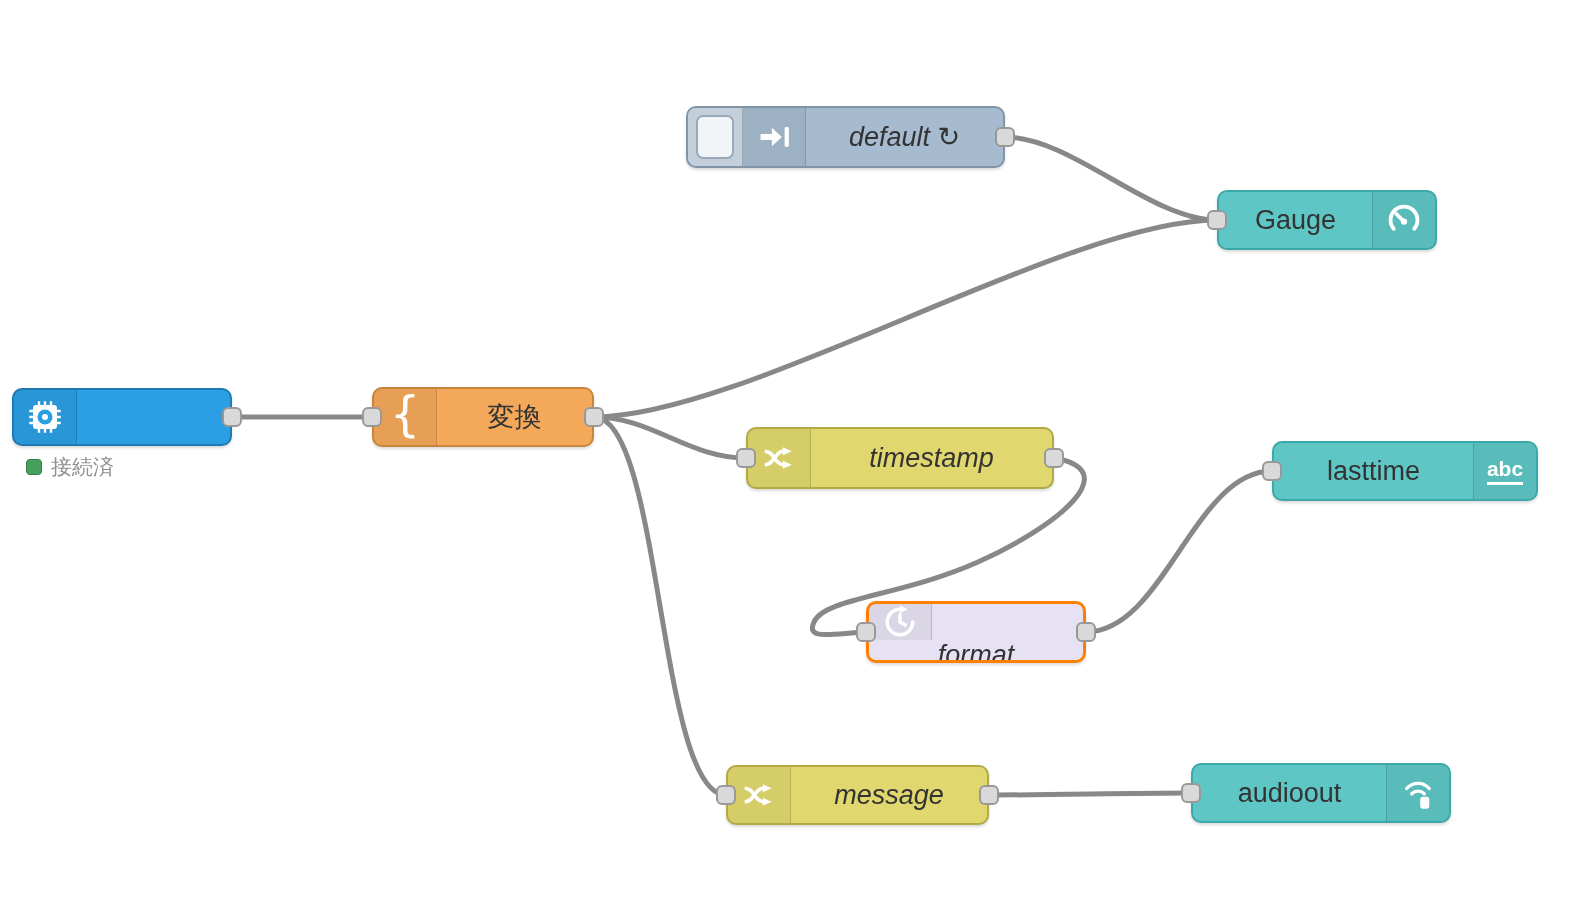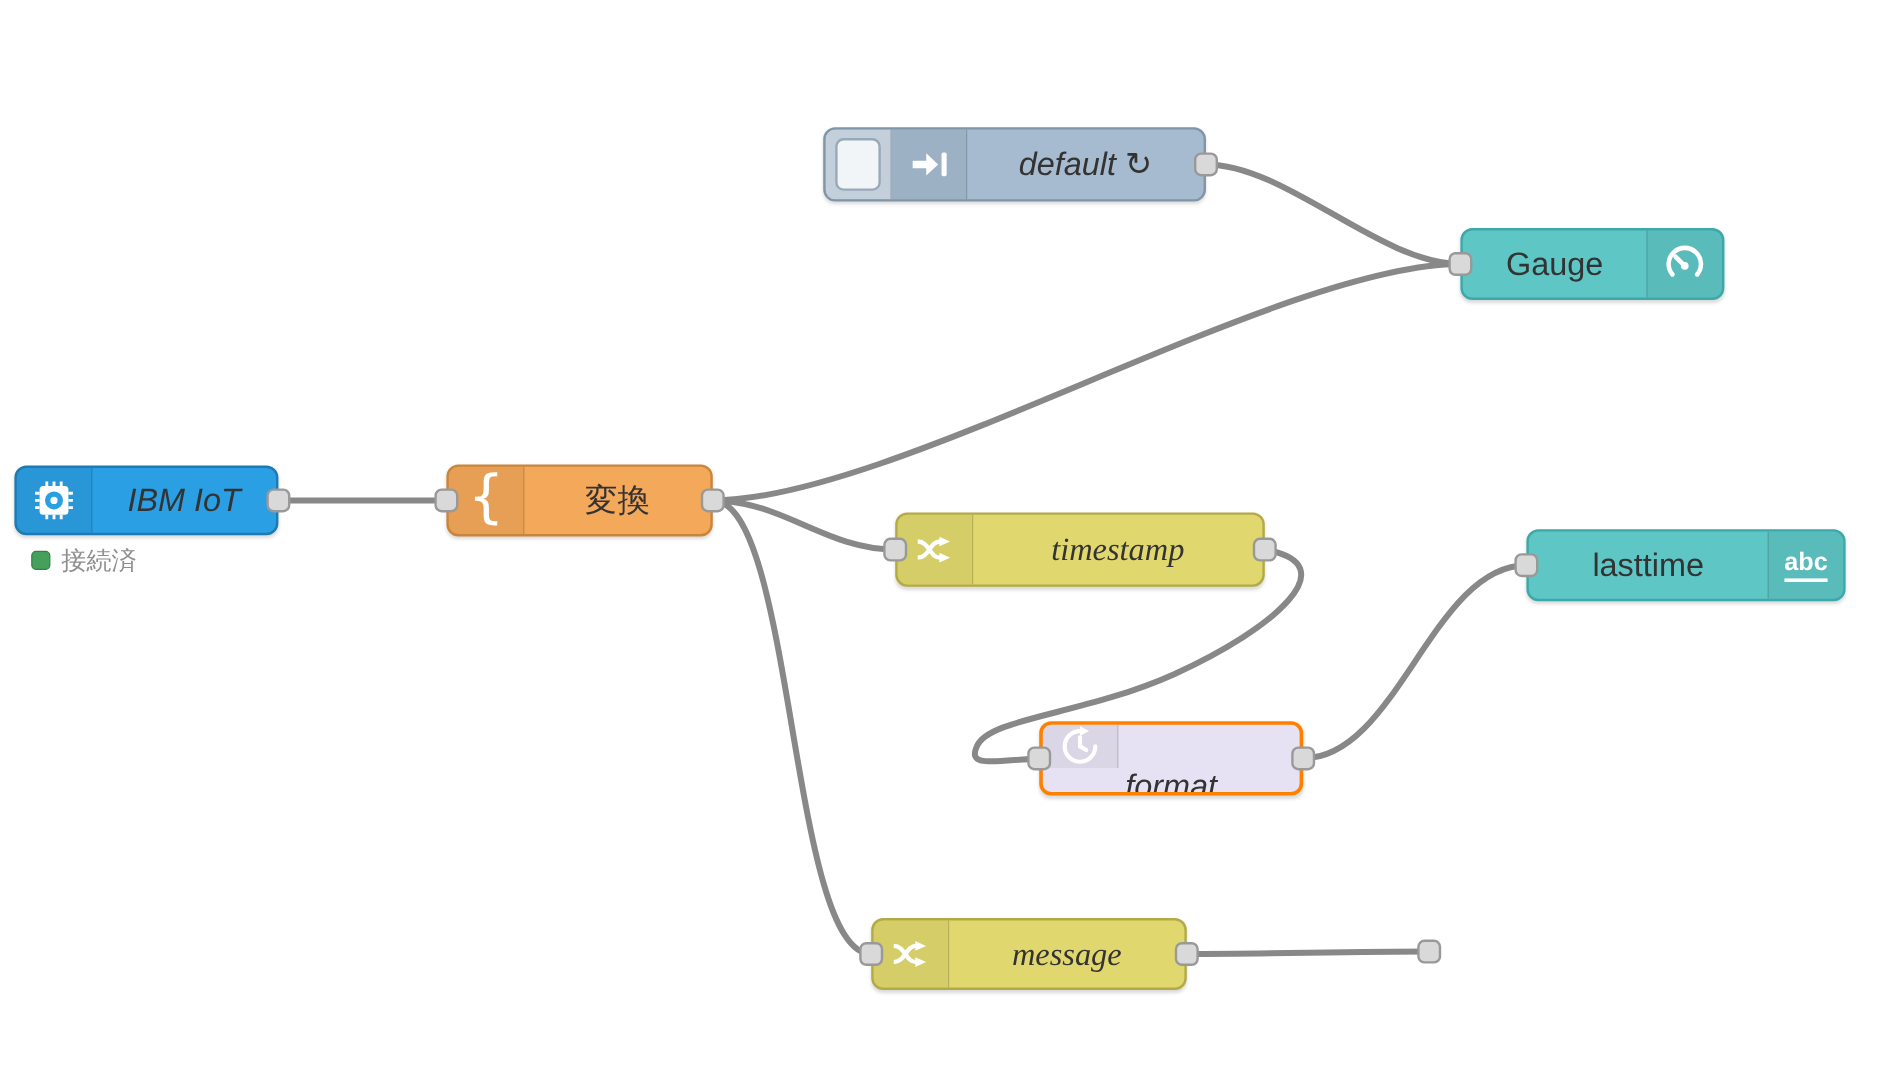--- a/index.html
+++ b/index.html
@@ -24,21 +24,21 @@
     flex:1;display:flex;align-items:center;justify-content:center;
     font-size:27px;color:#333;white-space:nowrap;padding:0 10px;
   }
   .label.italic{font-style:italic;}
 
   
   .n-ibmiot   {background:#2b9fe3;border-color:#1d7ab2;}
   .n-function {background:#f3a85a;border-color:#c9853c;}
   .n-inject   {background:#a6bbcf;border-color:#8096a8;}
   .n-dash     {background:#5fc6c6;border-color:#3da8a8;}
-  .n-change   {background:#e0d86e;border-color:#b3aa45;font-family:Liberation Serif, serif;}
+  .n-change   {background:#e0d86e;border-color:#b3aa45;}
   .n-format   {background:#e7e2f3;border-color:#ff8000;border-width:3px;flex-direction:column;}
 
   .inject-btn{
     flex:0 0 54px;display:flex;align-items:center;justify-content:center;
     background:#c3cfda;border-right:1px solid rgba(0,0,0,0.18);
   }
   .inject-btn-inner{
     width:34px;height:40px;background:#f2f5f7;border:2px solid #98a9b8;border-radius:7px;
   }
 
@@ -96,21 +96,20 @@
             <line x1="1.5" y1="16" x2="4" y2="16"></line>
           <line x1="20" y1="8" x2="22.5" y2="8"></line>
             <line x1="20" y1="12" x2="22.5" y2="12"></line>
             <line x1="20" y1="16" x2="22.5" y2="16"></line>
         </g>
         <rect x="4" y="4" width="16" height="16" rx="2" fill="#fff"></rect>
         <circle cx="12" cy="12" r="5" fill="#2b9fe3"></circle>
         <circle cx="12" cy="12" r="2" fill="#fff"></circle>
       </svg>
     </div>
-    <div class="label italic">IBM IoT</div>
   </div>
 
   <div class="status" style="left:26px;top:453px;">
     <span class="status-dot"></span>
     <span class="status-text">接続済</span>
   </div>
 
   <div class="node n-function" style="left:372px;top:387px;width:222px;height:60px;">
     <div class="icon-area left">
       <span class="brace">{</span>
@@ -178,20 +177,30 @@
       <svg width="36" height="36" viewBox="0 0 24 24">
         <path d="M2.5 7.5 C 9 7.5, 9 16.5, 15 16.5" fill="none" stroke="#fff" stroke-width="2.4"></path>
         <path d="M2.5 16.5 C 9 16.5, 9 7.5, 15 7.5" fill="none" stroke="#fff" stroke-width="2.4"></path>
         <path d="M14.5 4.8 L20.5 7.5 L14.5 10.2 Z" fill="#fff"></path>
         <path d="M14.5 13.8 L20.5 16.5 L14.5 19.2 Z" fill="#fff"></path>
       </svg>
     </div>
     <div class="label italic">message</div>
   </div>
 
+  <div class="node n-dash" style="left:1191px;top:763px;width:260px;height:60px;">
+    <div class="label">audioout</div>
+    <div class="icon-area right">
+      <svg width="36" height="36" viewBox="0 0 24 24">
+        <path d="M 4.5 9 A 10 10 0 0 1 19.5 9" fill="none" stroke="#fff" stroke-width="2.2" stroke-linecap="round"></path>
+        <path d="M 7.8 12.5 A 6 6 0 0 1 16.2 12.5" fill="none" stroke="#fff" stroke-width="2.2" stroke-linecap="round"></path>
+        <rect x="13.5" y="14.5" width="6" height="8" rx="1.8" fill="#fff"></rect>
+      </svg>
+    </div>
+  </div>
 
   <div class="port" style="left:222px;top:407px;"></div>
   <div class="port" style="left:362px;top:407px;"></div>
   <div class="port" style="left:584px;top:407px;"></div>
   <div class="port" style="left:995px;top:127px;"></div>
   <div class="port" style="left:1207px;top:210px;"></div>
   <div class="port" style="left:736px;top:448px;"></div>
   <div class="port" style="left:1044px;top:448px;"></div>
   <div class="port" style="left:856px;top:622px;"></div>
   <div class="port" style="left:1076px;top:622px;"></div>

